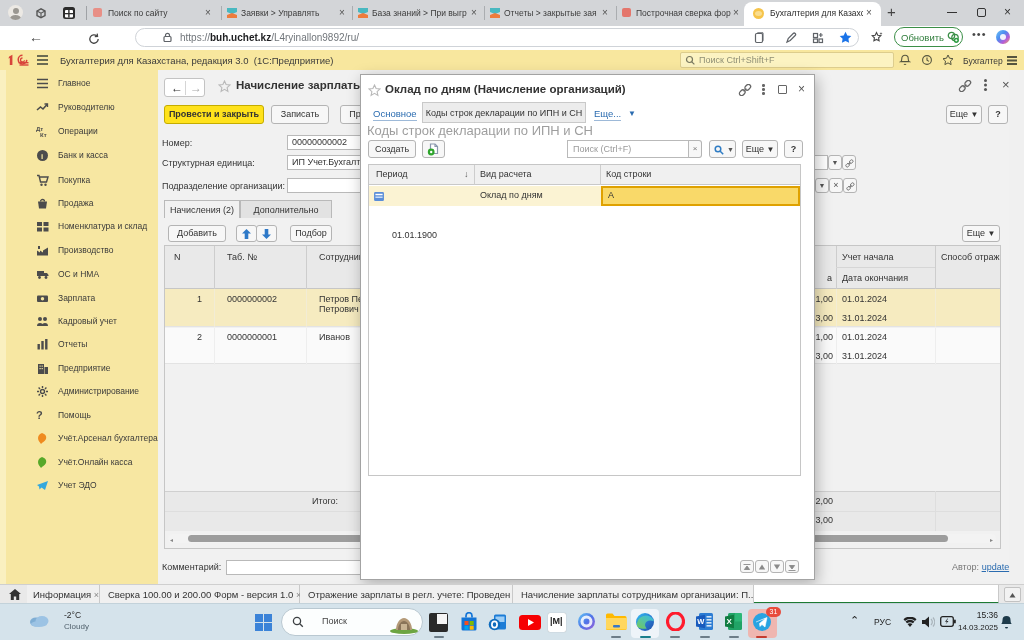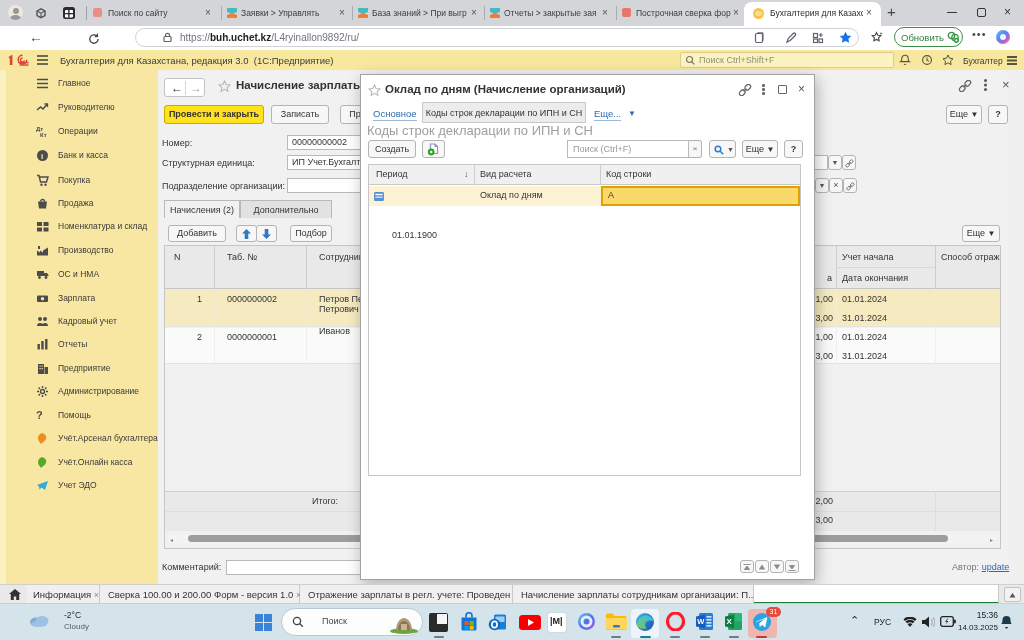--- a/index.html
+++ b/index.html
@@ -371,21 +371,21 @@
     <div class="abs" style="left:49px;top:82px;width:1px;height:37px;background:#eeeeee;"></div>
     <div class="abs" style="left:141px;top:82px;width:1px;height:37px;background:#eeeeee;"></div>
     <div class="abs" style="left:671px;top:82px;width:1px;height:37px;background:#eeeeee;"></div>
     <div class="abs" style="left:770px;top:82px;width:1px;height:37px;background:#eeeeee;"></div>
 
     <div class="lbl" style="left:32px;top:48px;">1</div>
     <div class="lbl" style="left:62px;top:48px;">0000000002</div>
     <div class="lbl" style="left:154px;top:48px;">Петров Пет<br>Петрович</div>
     <div class="lbl" style="left:32px;top:86px;">2</div>
     <div class="lbl" style="left:62px;top:86px;text-align:center;">0000000001</div>
-    <div class="lbl" style="left:154px;top:80px;">Иванов</div>
+    <div class="lbl" style="left:154px;top:86px;">Иванов</div>
 
     <div class="abs" style="left:598px;top:48px;width:70px;text-align:right;font-size:9px;color:#333;">1,00</div>
     <div class="lbl" style="left:677px;top:48px;">01.01.2024</div>
     <div class="abs" style="left:598px;top:67px;width:70px;text-align:right;font-size:9px;color:#333;">3,00</div>
     <div class="lbl" style="left:677px;top:67px;">31.01.2024</div>
     <div class="abs" style="left:598px;top:86px;width:70px;text-align:right;font-size:9px;color:#333;">1,00</div>
     <div class="lbl" style="left:677px;top:86px;">01.01.2024</div>
     <div class="abs" style="left:598px;top:105px;width:70px;text-align:right;font-size:9px;color:#333;">3,00</div>
     <div class="lbl" style="left:677px;top:105px;">31.01.2024</div>
 

